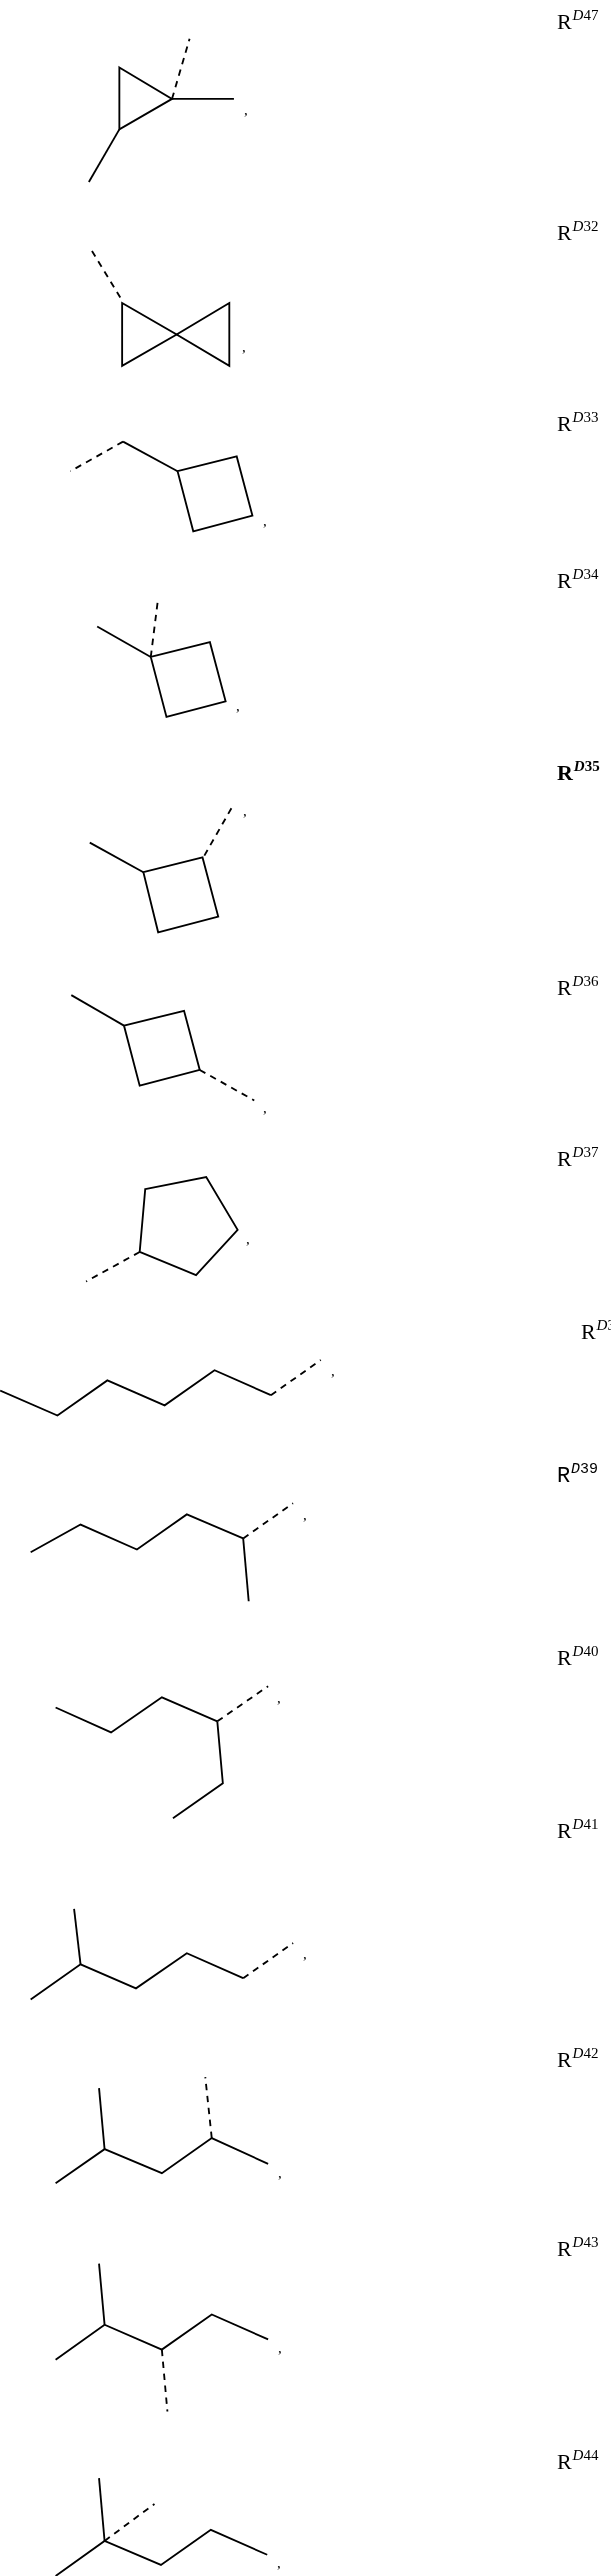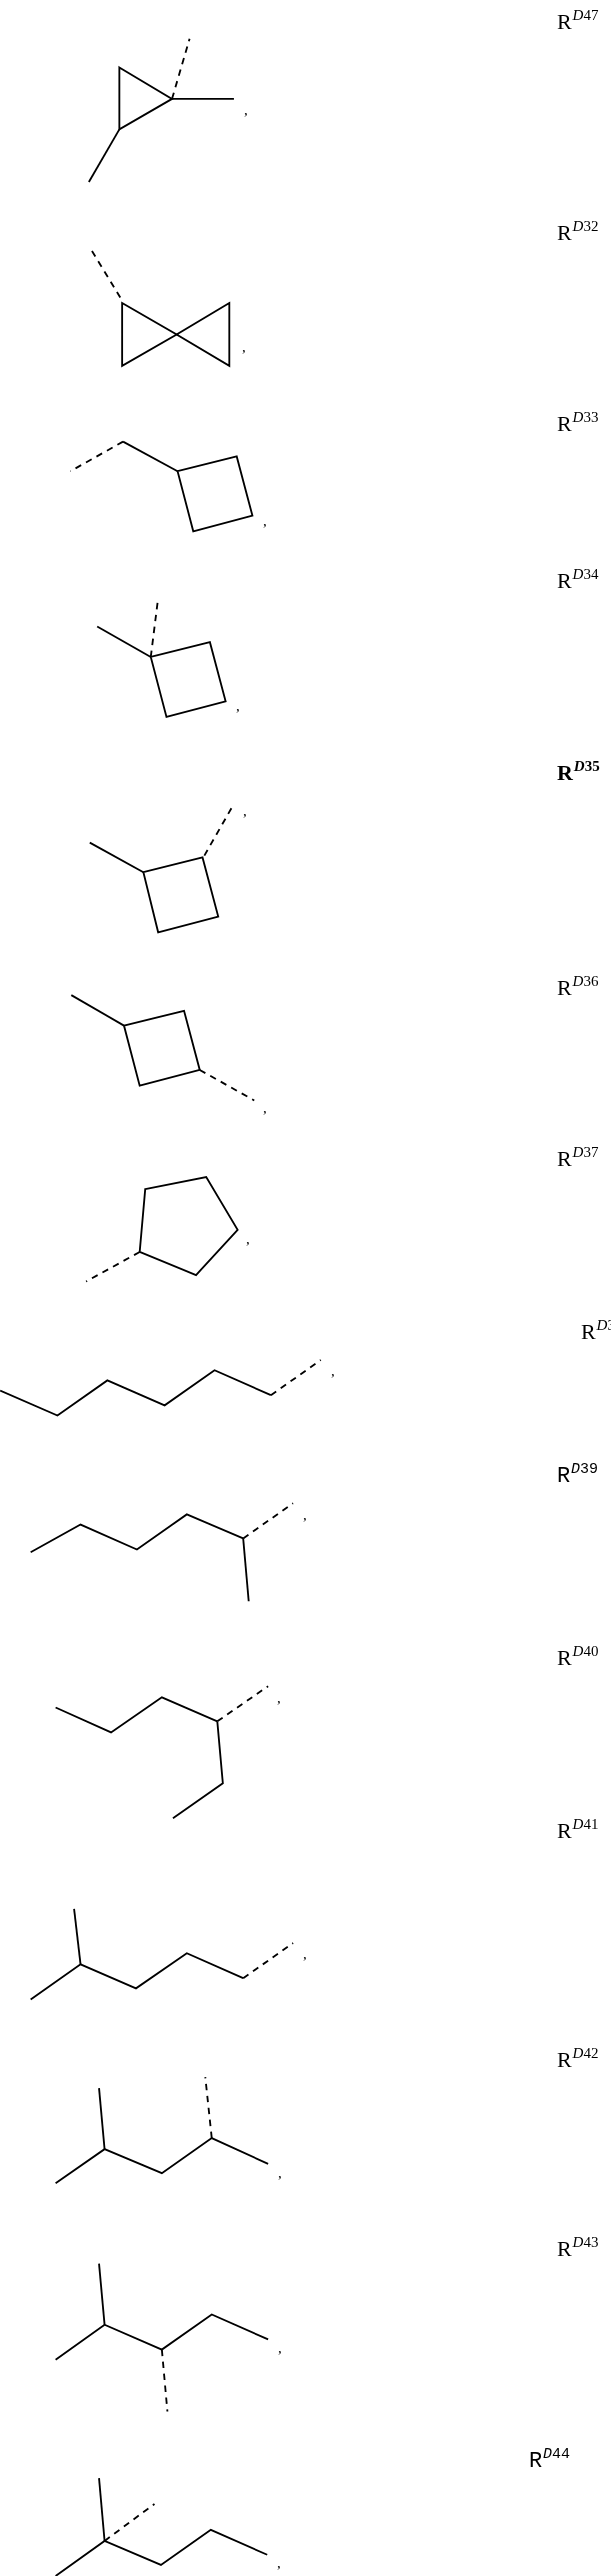--- a/index.html
+++ b/index.html
@@ -108,21 +108,21 @@
 <div class="label" style="left:557px; top:570px;"><span>R</span><span class="sup"><span class="ital">D</span><span>34</span></span></div>
 <div class="label" style="left:557px; top:762px;font-weight:bold;"><span>R</span><span class="sup"><span class="ital">D</span><span>35</span></span></div>
 <div class="label" style="left:557px; top:967px;margin-top:10px;"><span>R</span><span class="sup"><span class="ital">D</span><span>36</span></span></div>
 <div class="label" style="left:557px; top:1148px;"><span>R</span><span class="sup"><span class="ital">D</span><span>37</span></span></div>
 <div class="label" style="left:557px; top:1321px;margin-left:24px;"><span>R</span><span class="sup"><span class="ital">D</span><span>38</span></span></div>
 <div class="label" style="left:557px; top:1466px;font-family:Liberation Mono, monospace;"><span>R</span><span class="sup"><span class="ital">D</span><span>39</span></span></div>
 <div class="label" style="left:557px; top:1647px;"><span>R</span><span class="sup"><span class="ital">D</span><span>40</span></span></div>
 <div class="label" style="left:557px; top:1820px;"><span>R</span><span class="sup"><span class="ital">D</span><span>41</span></span></div>
 <div class="label" style="left:557px; top:2049px;"><span>R</span><span class="sup"><span class="ital">D</span><span>42</span></span></div>
 <div class="label" style="left:557px; top:2238px;"><span>R</span><span class="sup"><span class="ital">D</span><span>43</span></span></div>
-<div class="label" style="left:529px; top:2451px;font-family:Liberation Mono, monospace;"><span>R</span><span class="sup"><span class="ital">D</span><span>44</span></span></div>
+<div class="label" style="left:557px; top:2451px;"><span>R</span><span class="sup"><span class="ital">D</span><span>44</span></span></div>
 
 <span class="comma" style="left:244px; top:103px;">,</span>
 <span class="comma" style="left:242px; top:340px;">,</span>
 <span class="comma" style="left:263px; top:514px;">,</span>
 <span class="comma" style="left:236px; top:699px;">,</span>
 <span class="comma" style="left:243px; top:804px;">,</span>
 <span class="comma" style="left:263px; top:1101px;">,</span>
 <span class="comma" style="left:246px; top:1232px;">,</span>
 <span class="comma" style="left:331px; top:1364px;">,</span>
 <span class="comma" style="left:303px; top:1508px;">,</span>

